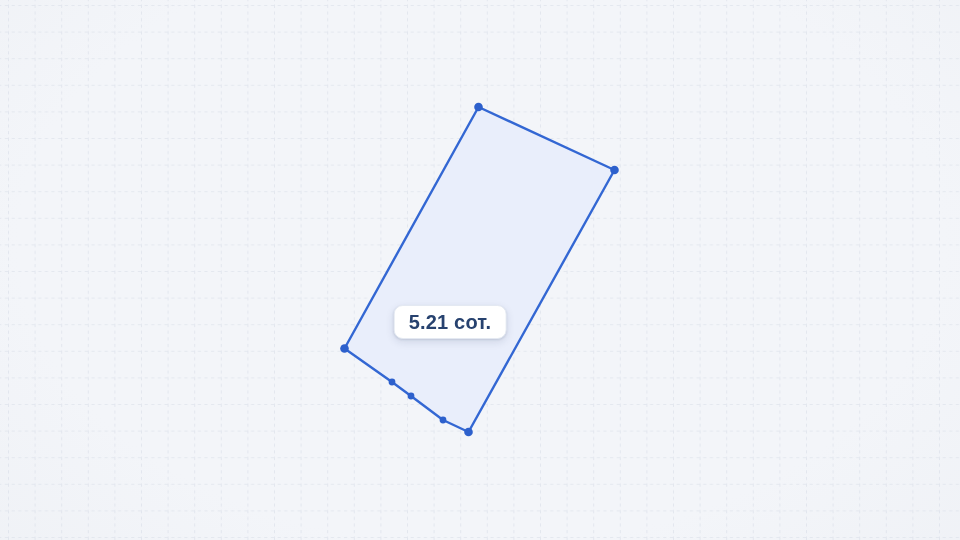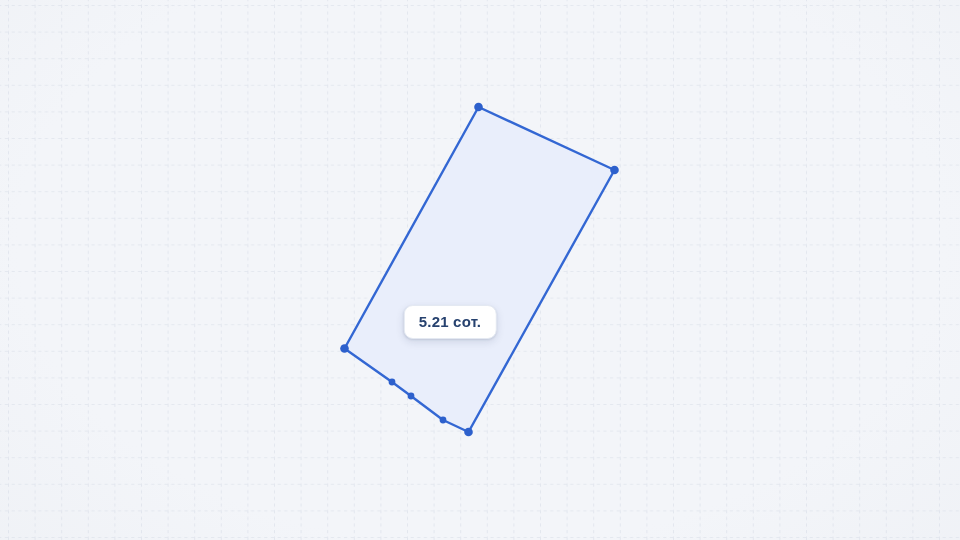--- a/index.html
+++ b/index.html
@@ -19,21 +19,21 @@
   .stage svg {
     position: absolute;
     inset: 0;
     display: block;
   }
   .area-label {
     position: absolute;
     transform: translate(-50%, -50%);
     border-radius: 9px;
     padding: 8px 14px;
-    font-size: 15px;
+    font-size: 20px;
     font-weight: 700;
     line-height: 16px;
     letter-spacing: 0.2px;
     white-space: nowrap;
     border: 1px solid #e4e9f2;
     box-shadow: 0 1px 2px rgba(24,39,75,0.10), 0 3px 8px rgba(24,39,75,0.12);
   }
 </style>
 </head>
 <body>

